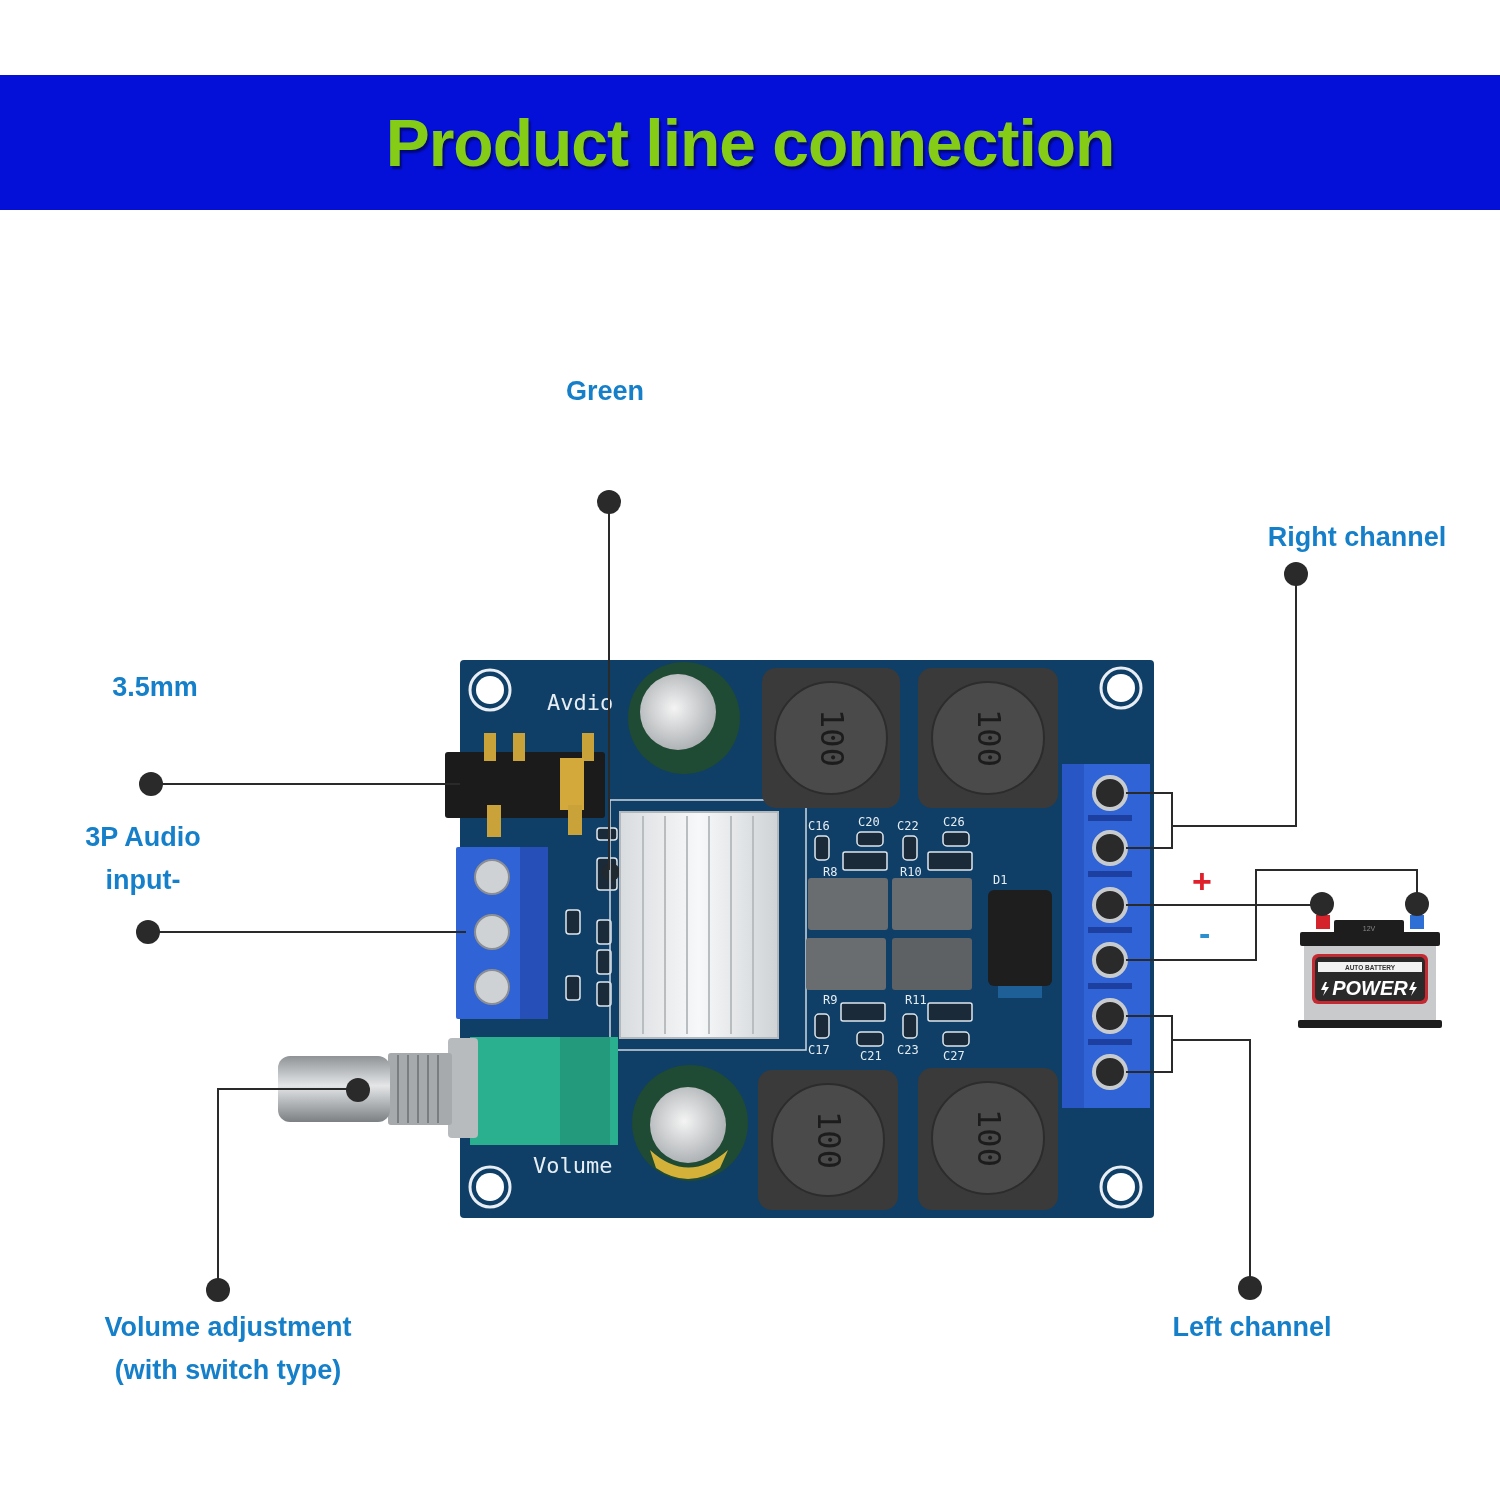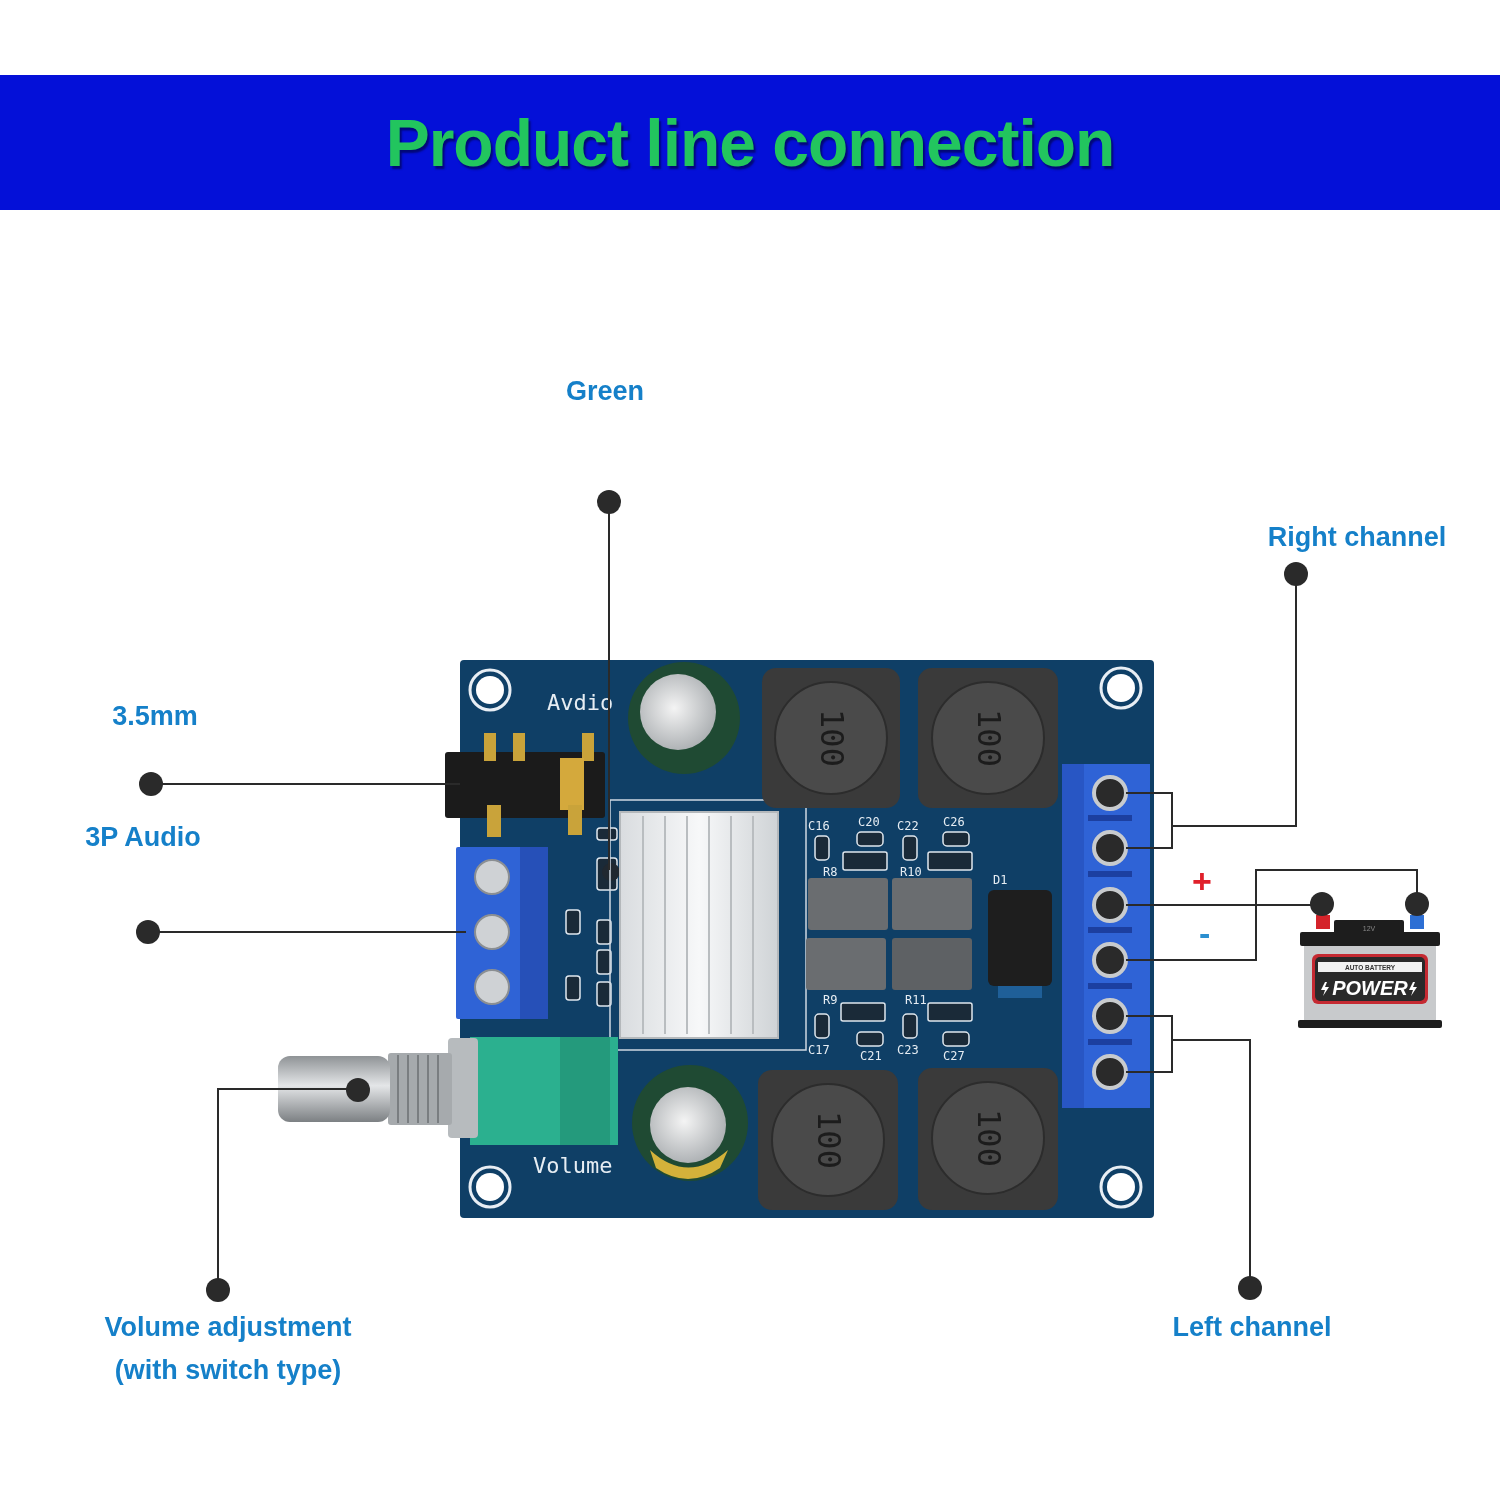--- a/index.html
+++ b/index.html
@@ -1,18 +1,18 @@
 <!DOCTYPE html>
 <html><head>
 <meta charset="utf-8">
 <style>
   html,body{margin:0;padding:0;background:#ffffff;}
   body{width:1500px;height:1500px;position:relative;overflow:hidden;font-family:"Liberation Sans",sans-serif;}
   .banner{position:absolute;left:0;top:75px;width:1500px;height:135px;background:#0410d8;display:flex;align-items:center;justify-content:center;}
-  .banner h1{margin:0;color:#22c55e;font-family:"Liberation Sans",sans-serif;font-weight:700;font-size:66px;letter-spacing:-1px;text-shadow:2px 3px 2px rgba(0,0,40,0.55);}
+  .banner h1{margin:0;color:#84cc16;font-family:"Liberation Sans",sans-serif;font-weight:700;font-size:66px;letter-spacing:-1px;text-shadow:2px 3px 2px rgba(0,0,40,0.55);}
   .label{position:absolute;color:#1580c9;font-weight:700;font-size:27px;line-height:43px;text-align:center;font-family:"Liberation Sans",sans-serif;white-space:nowrap;}
   svg.diagram{position:absolute;left:0;top:0;}
   .pm{position:absolute;font-weight:700;font-family:"Liberation Sans",sans-serif;}
 </style>
 </head>
 <body>
 
 <div class="banner">
   <h1>Product line connection</h1>
 </div>
@@ -269,26 +269,27 @@
   </g>
 </svg>
 
 <div class="pm" style="left:1192px;top:862px;font-size:34px;color:#e0202a;">+</div>
 <div class="pm" style="left:1199px;top:914px;font-size:34px;color:#2b8fd0;">-</div>
 
 <div class="label" style="left:445px;top:370px;width:320px;">
   <div>Green</div>
 </div>
 
-<div class="label" style="left:40px;top:666px;width:230px;margin-top:29px;">
+<div class="label" style="left:40px;top:666px;width:230px;">
   <div>3.5mm</div>
 </div>
 
 <div class="label" style="left:30px;top:816px;width:226px;">
   <div>3P Audio</div>
+  <div>input-</div>
 </div>
 
 <div class="label" style="left:40px;top:1306px;width:376px;">
   <div>Volume adjustment</div>
   <div>(with switch type)</div>
 </div>
 
 <div class="label" style="left:1212px;top:516px;width:290px;">
   <div>Right channel</div>
 </div>

